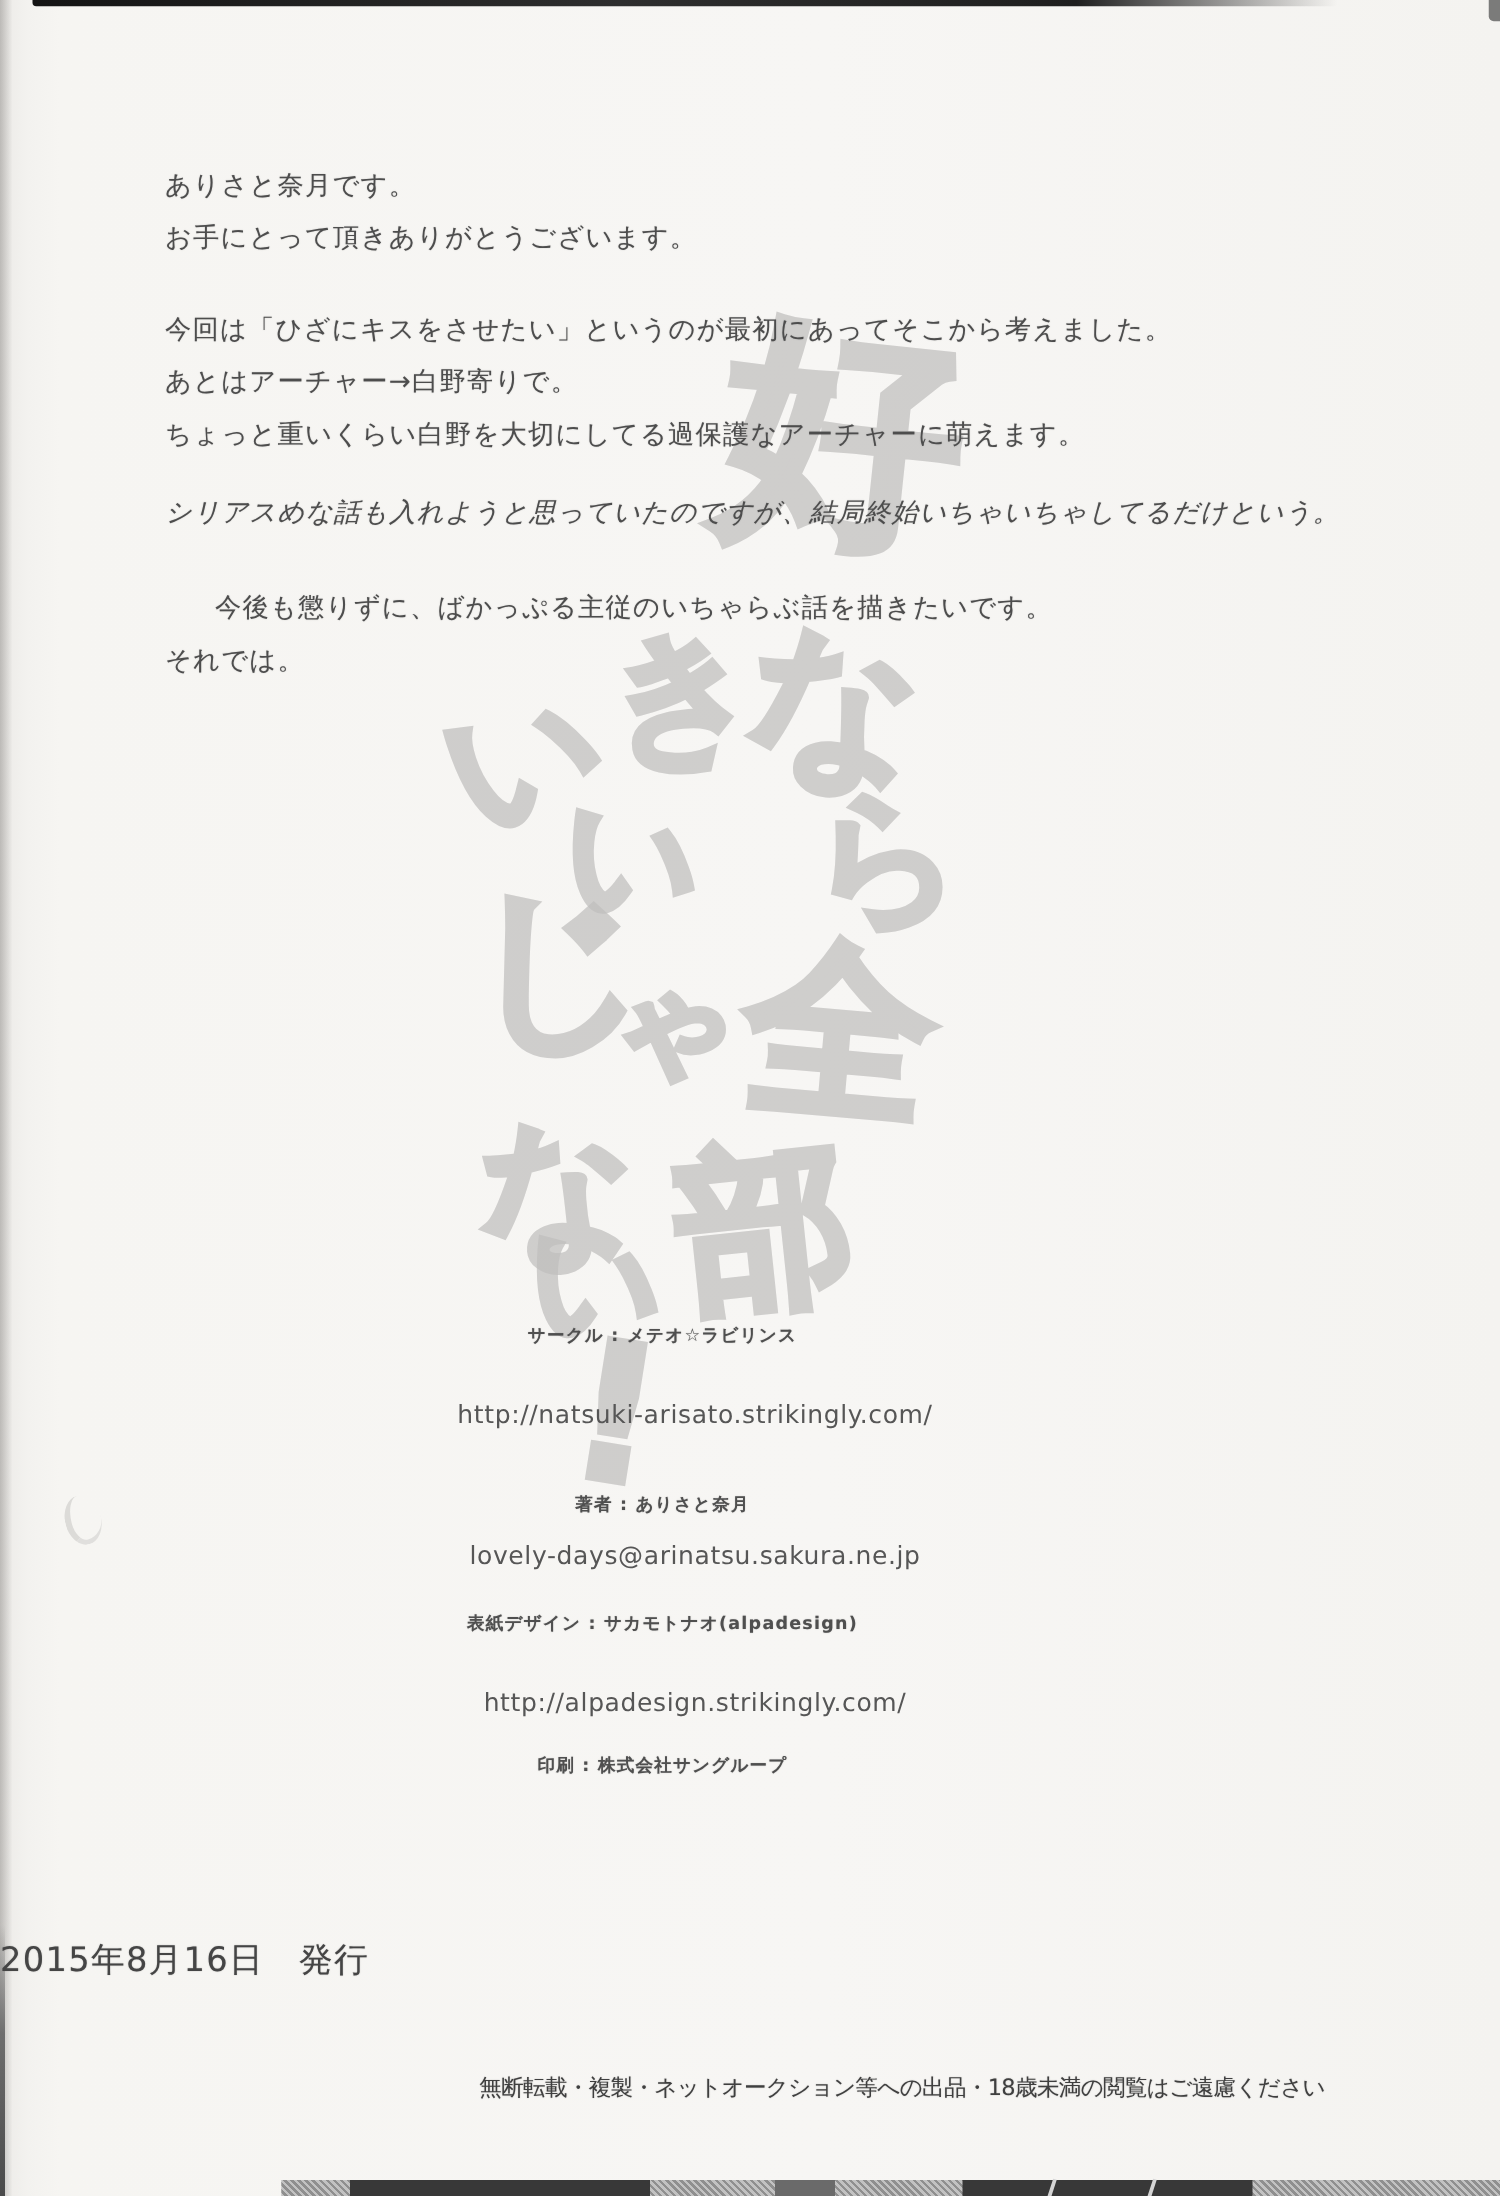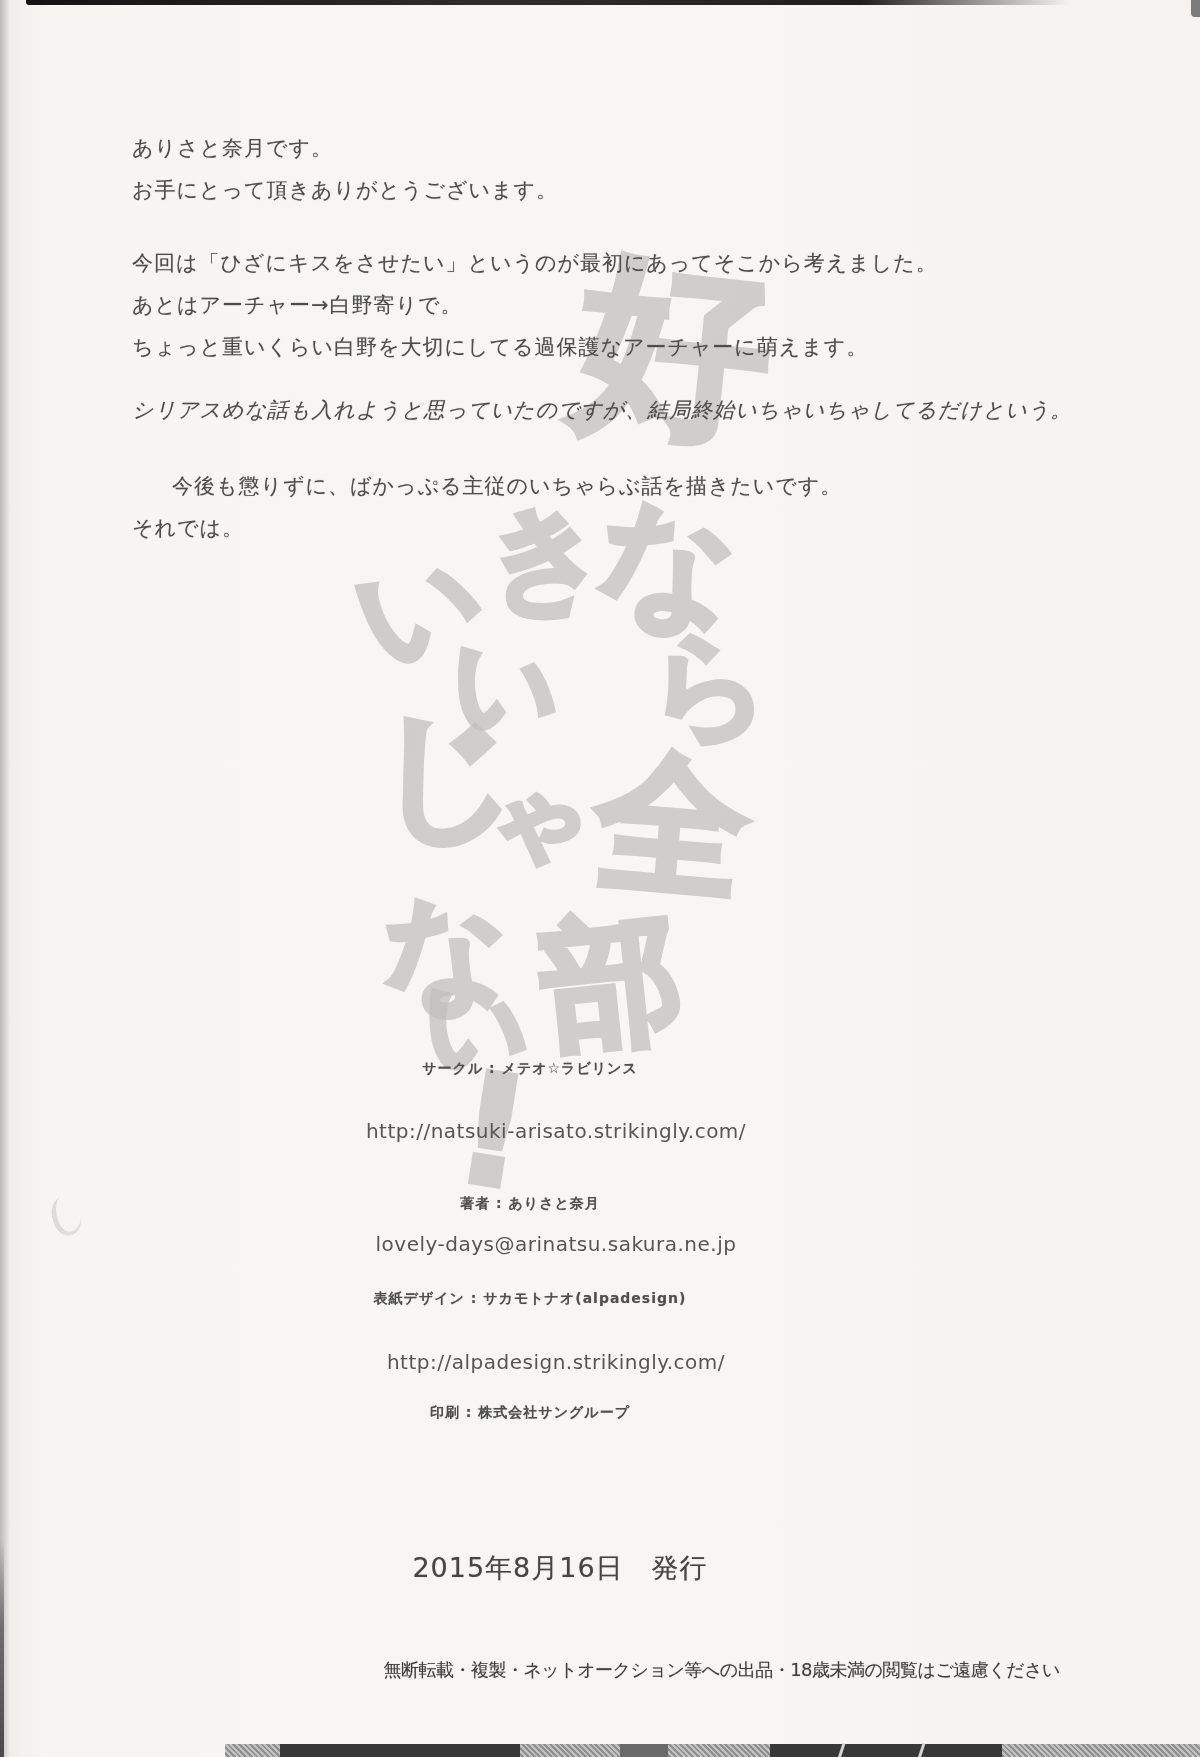--- a/index.html
+++ b/index.html
@@ -89,21 +89,21 @@
   .c1{top:1060px;}
   .c2{top:1119px;}
   .c3{top:1175px;margin-top:20px;}
   .c4{top:1232px;}
   .c5{top:1290px;}
   .c6{top:1350px;}
   .c7{top:1404px;}
 
   .pubdate{
     position:absolute;left:0;top:1550px;width:1120px;z-index:2;
-    text-align:center;font-size:27px;letter-spacing:1px;color:#454545;white-space:pre;
+    text-align:left;font-size:27px;letter-spacing:1px;color:#454545;white-space:pre;
     text-shadow:0 0 1px rgba(70,70,70,.45);
   }
   .notice{
     position:absolute;left:0;top:1610px;width:1060px;z-index:2;
     text-align:right;font-size:18px;letter-spacing:-.5px;color:#3f3f3f;white-space:pre;
     text-shadow:0 0 1px rgba(70,70,70,.4);
     margin-top:48px;
   }
 </style>
 </head>

